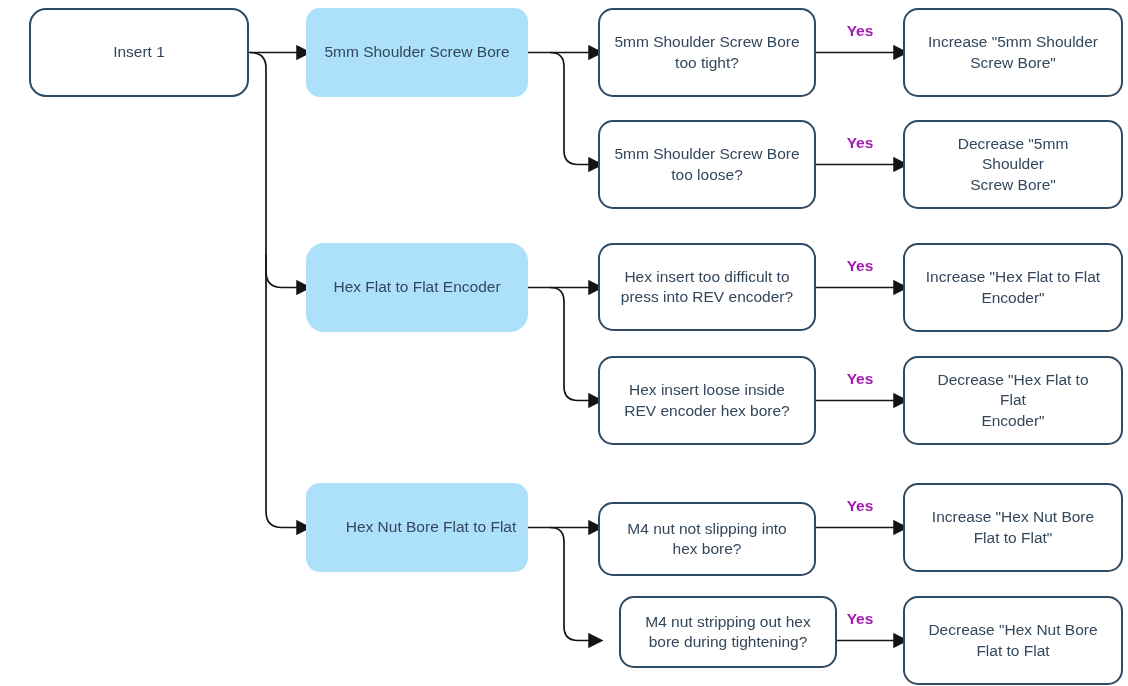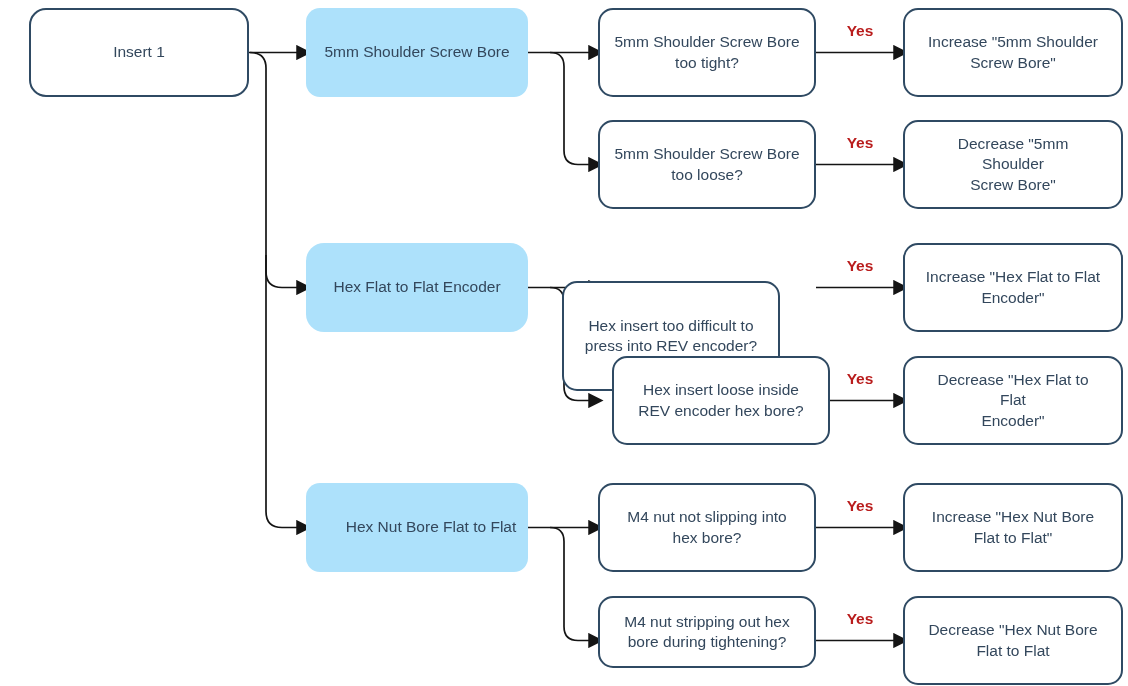--- a/index.html
+++ b/index.html
@@ -51,21 +51,21 @@
   }
   .yes-label {
     position: absolute;
     width: 88px;
     height: 20px;
     display: flex;
     align-items: center;
     justify-content: center;
     font-size: 15.5px;
     font-weight: 700;
-    color: #b91c1c;
+    color: #a21caf;
   }
 </style>
 </head>
 <body>
 
 <div class="canvas">
 
   <svg class="wires" width="1128" height="686">
     <defs>
       <marker id="arrow" viewBox="0 0 10 10" refX="0.5" refY="5" markerWidth="9" markerHeight="9" orient="auto">
@@ -101,27 +101,27 @@
   <div class="node root" style="left:10px; top:8px; width:220px; height:89px;">Insert 1</div>
 
   <div class="node branch" style="left:306px; top:8px; width:222px; height:89px;">5mm Shoulder Screw Bore</div>
   <div class="node branch" style="left:306px; top:243px; width:222px; height:89px;border-radius:18px;">Hex Flat to Flat Encoder</div>
   <div class="node branch" style="left:306px; top:483px; width:222px; height:89px;padding-left:36px;">Hex Nut Bore Flat to Flat</div>
 
   <div class="node question" style="left:598px; top:8px; width:218px; height:89px;">5mm Shoulder Screw Bore
 too tight?</div>
   <div class="node question" style="left:598px; top:120px; width:218px; height:89px;">5mm Shoulder Screw Bore
 too loose?</div>
-  <div class="node question" style="left:562px; top:243px; width:218px; height:110px;margin-top:38px;">Hex insert too difficult to
+  <div class="node question" style="left:598px; top:243px; width:218px; height:88px;">Hex insert too difficult to
 press into REV encoder?</div>
-  <div class="node question" style="left:598px; top:356px; width:218px; height:89px;margin-left:14px;">Hex insert loose inside
+  <div class="node question" style="left:598px; top:356px; width:218px; height:89px;">Hex insert loose inside
 REV encoder hex bore?</div>
-  <div class="node question" style="left:598px; top:483px; width:218px; height:89px;">M4 nut not slipping into
+  <div class="node question" style="left:598px; top:502px; width:218px; height:74px;">M4 nut not slipping into
 hex bore?</div>
-  <div class="node question" style="left:598px; top:596px; width:218px; height:72px;">M4 nut stripping out hex
+  <div class="node question" style="left:619px; top:596px; width:218px; height:72px;">M4 nut stripping out hex
 bore during tightening?</div>
 
   <div class="yes-label" style="left:816px; top:21px;">Yes</div>
   <div class="yes-label" style="left:816px; top:133px;">Yes</div>
   <div class="yes-label" style="left:816px; top:256px;">Yes</div>
   <div class="yes-label" style="left:816px; top:369px;">Yes</div>
   <div class="yes-label" style="left:816px; top:496px;">Yes</div>
   <div class="yes-label" style="left:816px; top:609px;">Yes</div>
 
   <div class="node action" style="left:903px; top:8px; width:220px; height:89px;">Increase "5mm Shoulder

